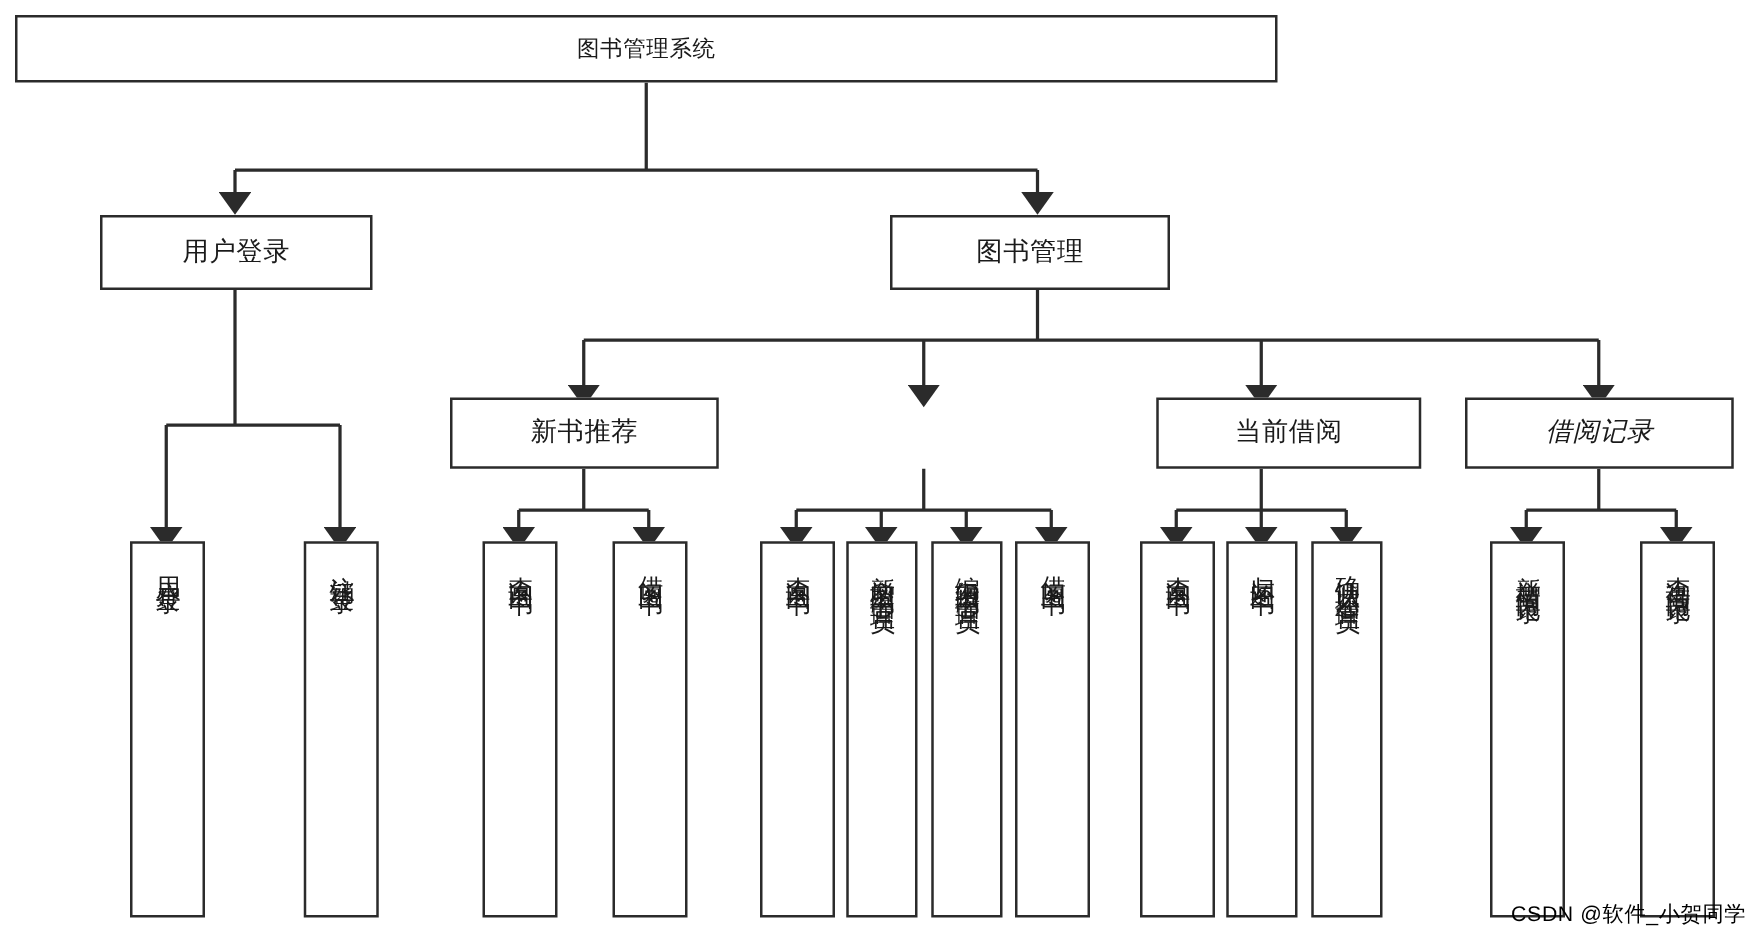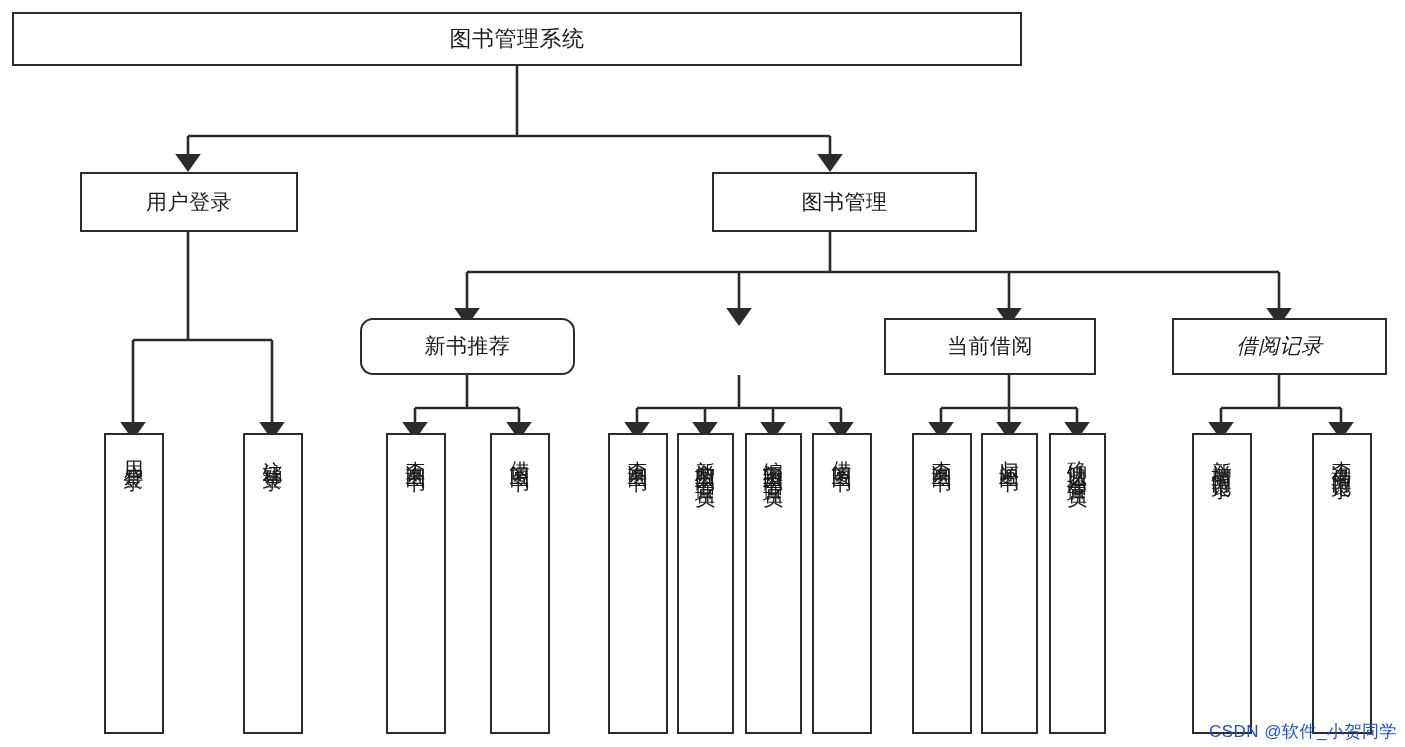--- a/index.html
+++ b/index.html
@@ -51,28 +51,28 @@
   .node.v .vtext {
     writing-mode: vertical-rl;
     text-orientation: upright;
     letter-spacing: 4px;
     line-height: 1;
     white-space: nowrap;
     display: block;
     margin: 0 auto;
   }
   .node.root {
-    font-size: 22px;
+    font-size: 18px;
   }
   .watermark {
     position: absolute;
     right: 8px;
     bottom: 4px;
     font-size: 17px;
-    color: #1d4ed8;
+    color: #000000;
     letter-spacing: 0.5px;
     white-space: nowrap;
     font-family: "Liberation Sans", "DejaVu Sans", sans-serif;
   }
 </style>
 </head>
 <body>
 
 <div id="canvas">
 
@@ -122,24 +122,24 @@
       <path d="M1279,375 L1279,408"></path>
       <path d="M1221,408 L1341,408"></path>
       <path d="M1221,408 L1221,430" marker-end="url(#arrow)"></path>
       <path d="M1341,408 L1341,430" marker-end="url(#arrow)"></path>
     </g>
   </svg>
 
   <div class="node h root" style="left:12px; top:12px; width:1010px; height:54px;">图书管理系统</div>
 
   <div class="node h" style="left:80px; top:172px; width:218px; height:60px;">用户登录</div>
-  <div class="node h" style="left:712px; top:172px; width:265px; height:60px;">图书管理</div>
+  <div class="node h" style="left:712px; top:172px; width:224px; height:60px;">图书管理</div>
 
-  <div class="node h" style="left:360px; top:318px; width:215px; height:57px;border-radius:13px;">新书推荐</div>
-  <div class="node h" style="left:884px; top:318px; width:212px; height:57px;">当前借阅</div>
+  <div class="node h" style="left:360px; top:318px; width:215px; height:57px;">新书推荐</div>
+  <div class="node h" style="left:925px; top:318px; width:212px; height:57px;">当前借阅</div>
   <div class="node h" style="left:1172px; top:318px; width:215px; height:57px;font-style:italic;">借阅记录</div>
 
   <div class="node v" style="left:104px; top:433px; width:60px; height:301px;">
     <span class="vtext">用户登录</span>
   </div>
   <div class="node v" style="left:243px; top:433px; width:60px; height:301px;">
     <span class="vtext">注销登录</span>
   </div>
 
   <div class="node v" style="left:386px; top:433px; width:60px; height:301px;">

